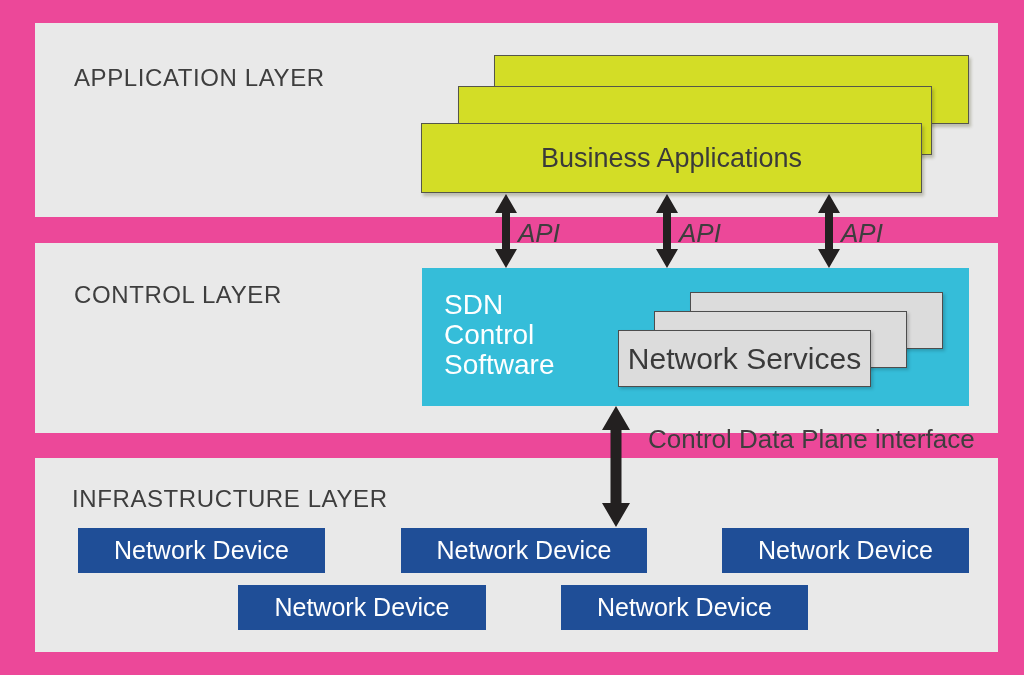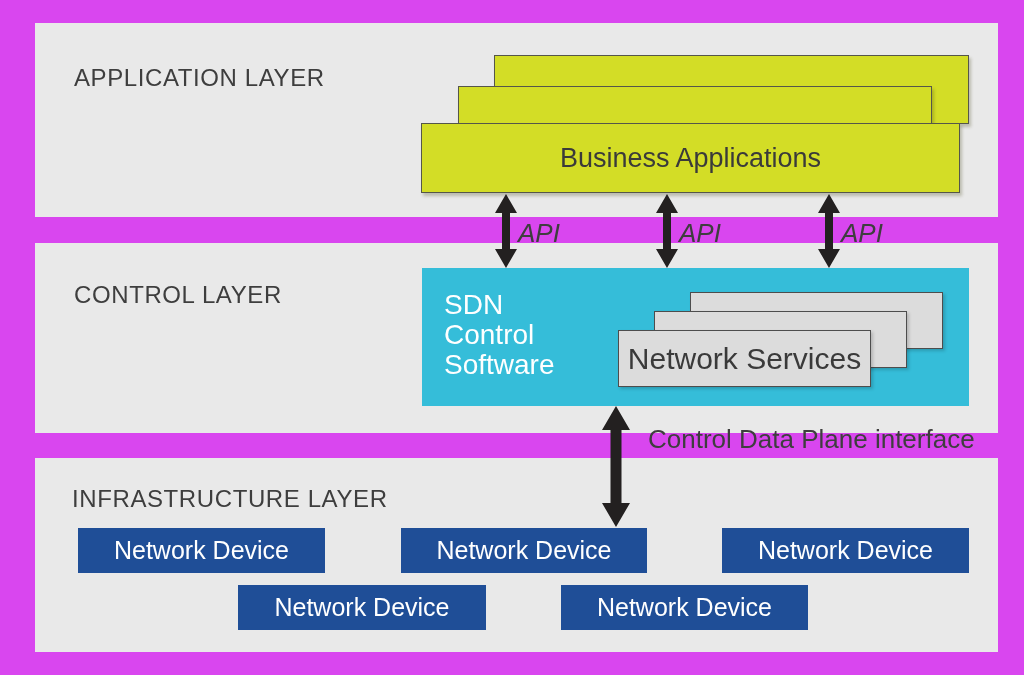--- a/index.html
+++ b/index.html
@@ -1,17 +1,17 @@
 <!DOCTYPE html>
 <html style="--band-bg: #e9e9e9; --app-box: #d3dd26; --control-box: #35bdd9; --service-box: #dcdcdc; --device-box: #1f4e97; --arrow: #232020; --heading-text: #3e3e3e;"><head>
 <meta charset="utf-8">
 <style>
   html,body{margin:0;padding:0;background:#ffffff;}
   .canvas{
-    position:relative;width:1024px;height:675px;background:#d946ef;overflow:hidden;
+    position:relative;width:1024px;height:675px;background:#ec4899;overflow:hidden;
     font-family:"Liberation Sans","DejaVu Sans",sans-serif;
   }
   .band{
     position:absolute;left:35px;width:963px;
     background:var(--band-bg,#e9e9e9);
   }
   .band.app{top:23px;height:194px;}
   .band.ctrl{top:243px;height:190px;}
   .band.infra{top:458px;height:194px;}
   .heading{
@@ -20,21 +20,21 @@
   }
   .stackbox{
     position:absolute;border:1.5px solid #55564a;box-sizing:border-box;
   }
   .appbox{
     background:var(--app-box,#d3dd26);
     box-shadow:2px 3px 3px rgba(70,70,20,.28);
   }
   .appbox.back{left:494px;top:55px;width:475px;height:69px;}
   .appbox.middle{left:458px;top:86px;width:474px;height:69px;}
-  .appbox.front{left:421px;top:123px;width:539px;height:70px;text-decoration:underline;}
+  .appbox.front{left:421px;top:123px;width:501px;height:70px;text-decoration:underline;}
   .appbox-label{
     position:absolute;left:0;top:0;width:100%;height:100%;
     display:flex;align-items:center;justify-content:center;
     color:#3a3a3a;font-size:27px;
   }
   .arrow{position:absolute;color:var(--arrow,#232020);}
   .api-label{
     position:absolute;color:var(--heading-text,#3e3e3e);
     font-size:26px;top:218px;white-space:nowrap;font-style:italic;
   }

